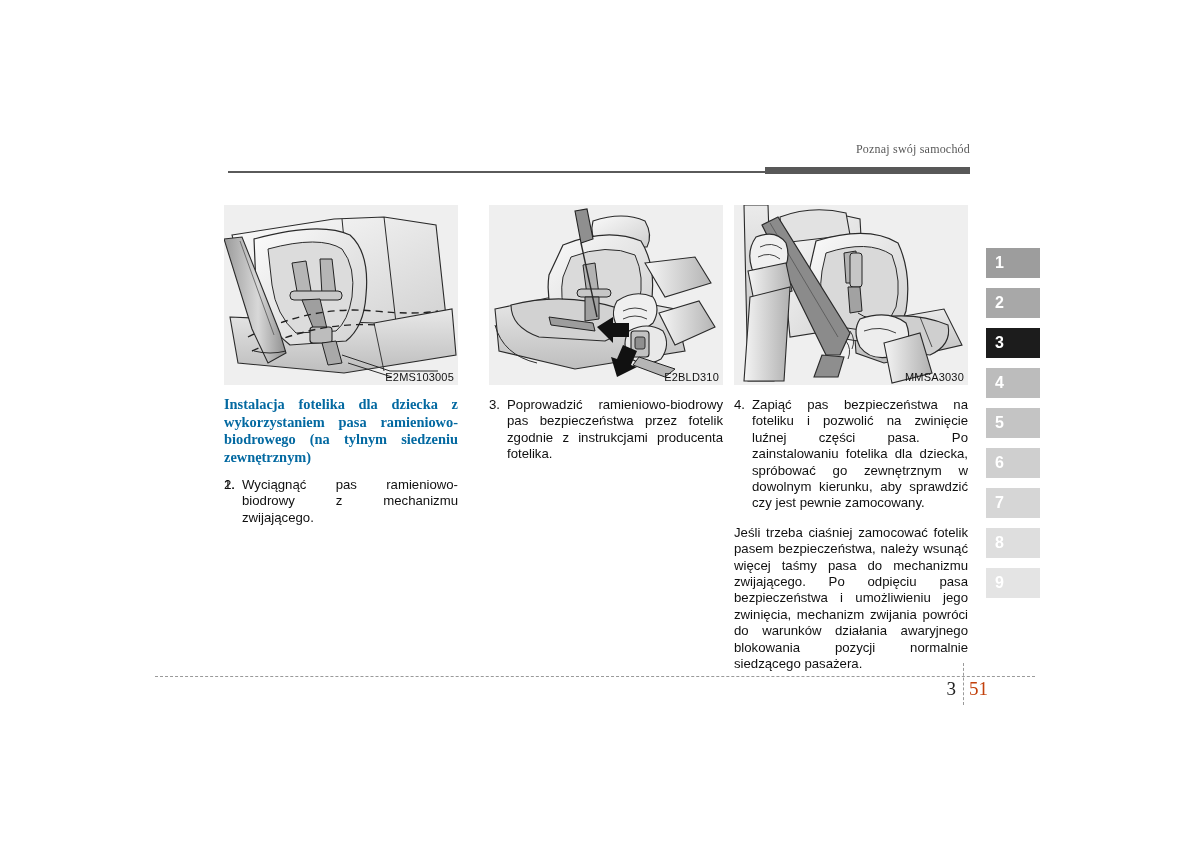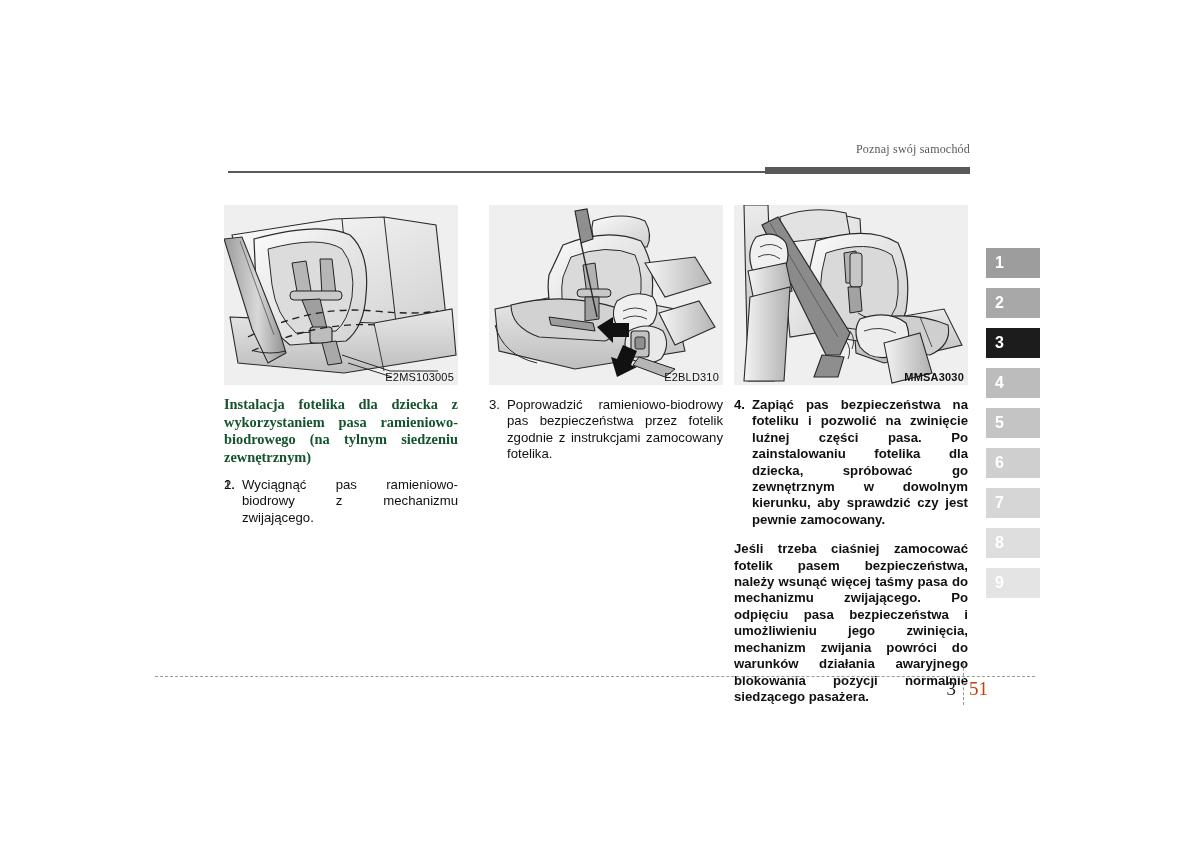--- a/index.html
+++ b/index.html
@@ -52,21 +52,21 @@
   }
 
   
   .col {
     position: absolute;
     top: 205px;
     width: 234px;
   }
   .col-1 { left: 224px; }
   .col-2 { left: 489px; }
-  .col-3 { left: 734px; font-weight: bold; }
+  .col-3 { left: 734px; }
 
   
   .figure {
     position: relative;
     width: 234px;
     height: 180px;
     background: linear-gradient(150deg, #f2f2f2 0%, #eaeaea 45%, #e4e4e4 100%);
     overflow: hidden;
   }
   .figure svg {
@@ -94,21 +94,21 @@
     line-height: 16.4px;
     color: #101010;
     text-align: justify;
   }
   .heading-bold {
     font-family: "Liberation Serif", serif;
     font-weight: bold;
     font-size: 14.4px;
     line-height: 17.5px;
     text-align: justify;
-    color: #14532d;
+    color: #0369a1;
     margin-top: 11px;
   }
   .para {
     margin-top: 13px;
   }
   ol.numlist {
     list-style: none;
     margin: 0;
     padding: 0;
   }
@@ -307,21 +307,21 @@
 
         <path d="M108 122 L124 112 L124 118 L140 118 L140 132 L124 132 L124 138 Z" fill="#111"></path>
         <path d="M128 172 L122 152 L128 154 L134 140 L148 146 L142 160 L148 162 Z" fill="#111"></path>
       </svg>
       <div class="fig-code">E2BLD310</div>
     </div>
 
     <ol class="numlist body-text">
       <li class="first-item">
         <span class="num">3.</span>
-        <span>Poprowadzić ramieniowo-biodrowy pas bezpieczeństwa przez fotelik zgodnie z instrukcjami zamocowany fotelika.</span>
+        <span>Poprowadzić ramieniowo-biodrowy pas bezpieczeństwa przez fotelik zgodnie z instrukcjami producenta fotelika.</span>
       </li>
     </ol>
   </div>
 
   <div class="col col-3">
     <div class="figure">
       <svg viewBox="0 0 234 180" xmlns="http://www.w3.org/2000/svg">
         <defs>
           <linearGradient id="g3a" x1="0" y1="0" x2="1" y2="1">
             <stop offset="0%" stop-color="#fbfbfb"></stop>

